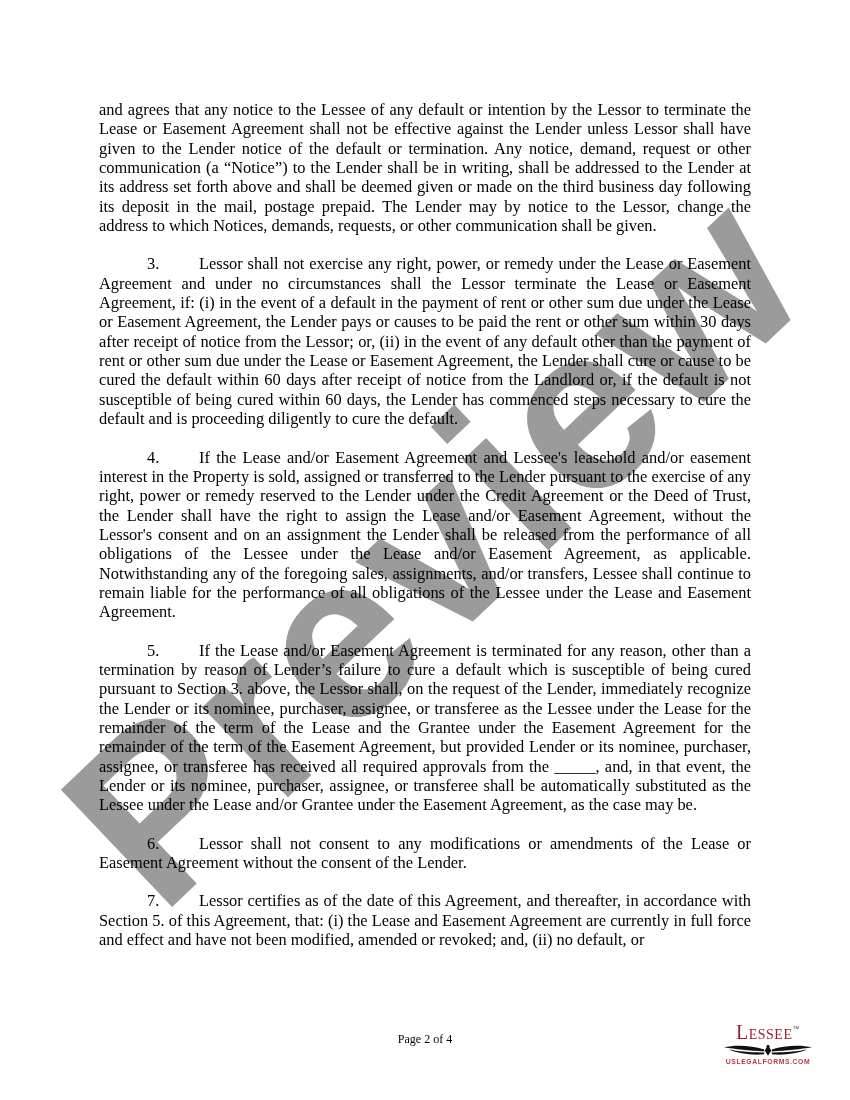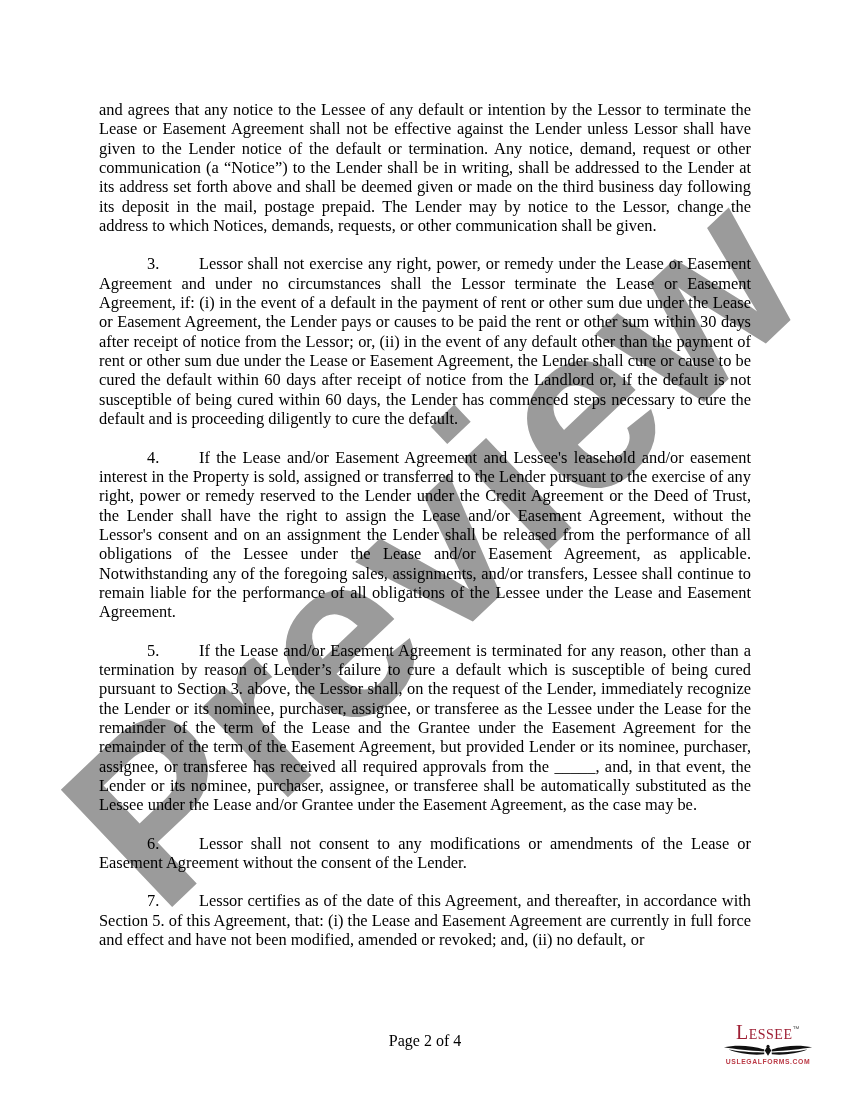--- a/index.html
+++ b/index.html
@@ -45,21 +45,21 @@
   .pnum {
     display: inline-block;
     width: 52px;
     text-indent: 0;
   }
   .footer-page {
     position: absolute;
     left: 0; top: 1032px;
     width: 100%;
     text-align: center;
-    font-size: 16px;
+    font-size: 12px;
     color: #000000;
     z-index: 1;
   }
   .logo {
     position: absolute;
     left: 718px; top: 1022px;
     width: 100px;
     text-align: center;
     z-index: 1;
     line-height: 1;

